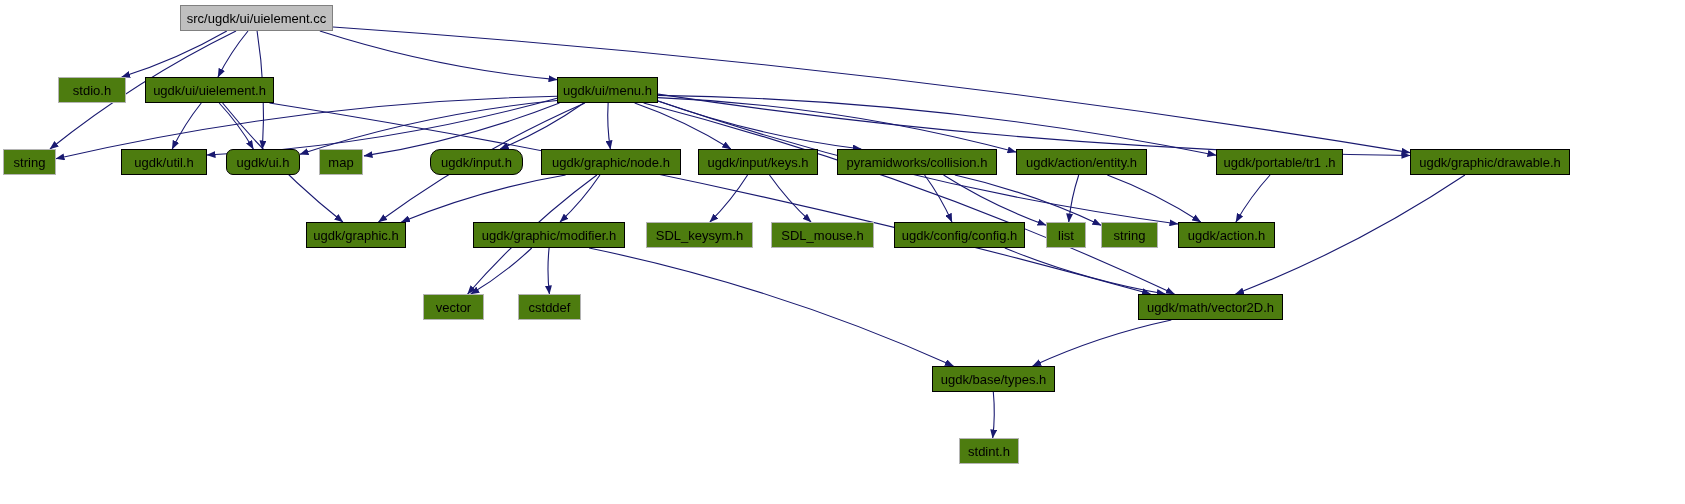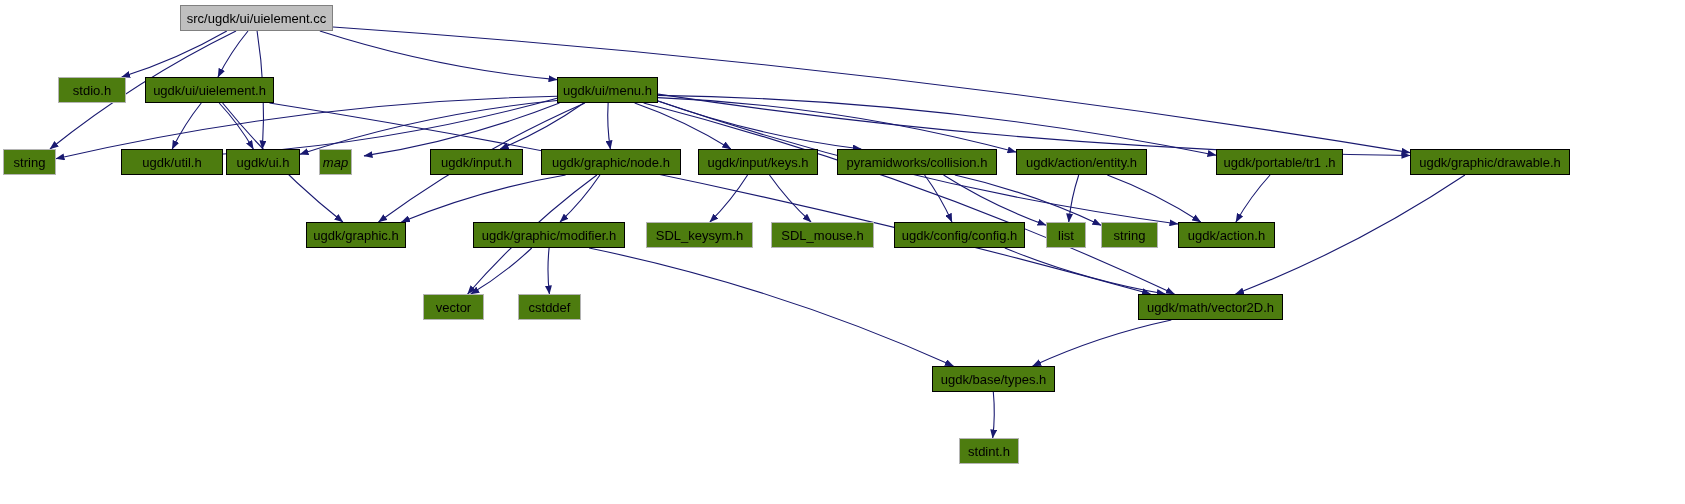--- a/index.html
+++ b/index.html
@@ -122,30 +122,30 @@
       </div>
       <div class="node" style="left: 145px; top: 77px; width: 129px;">
         <span class="node-label">ugdk/ui/uielement.h</span>
       </div>
       <div class="node" style="left: 557px; top: 77px; width: 101px;">
         <span class="node-label">ugdk/ui/menu.h</span>
       </div>
       <div class="node sys" style="left: 3px; top: 149px; width: 53px;">
         <span class="node-label">string</span>
       </div>
-      <div class="node" style="left: 121px; top: 149px; width: 102px;">
+      <div class="node" style="left: 121px; top: 149px; width: 86px;">
         <span class="node-label">ugdk/util.h</span>
       </div>
-      <div class="node" style="left: 226px; top: 149px; width: 74px;">
+      <div class="node" style="left: 226px; top: 149px; width: 74px; border-radius: 7px;">
         <span class="node-label">ugdk/ui.h</span>
       </div>
-      <div class="node sys" style="left: 319px; top: 149px; width: 33px; font-style: italic;">
+      <div class="node sys" style="left: 319px; top: 149px; width: 44px;">
         <span class="node-label">map</span>
       </div>
-      <div class="node" style="left: 430px; top: 149px; width: 93px;">
+      <div class="node" style="left: 430px; top: 149px; width: 93px; border-radius: 10px;">
         <span class="node-label">ugdk/input.h</span>
       </div>
       <div class="node" style="left: 541px; top: 149px; width: 140px;">
         <span class="node-label">ugdk/graphic/node.h</span>
       </div>
       <div class="node" style="left: 698px; top: 149px; width: 120px;">
         <span class="node-label">ugdk/input/keys.h</span>
       </div>
       <div class="node" style="left: 837px; top: 149px; width: 160px;">
         <span class="node-label">pyramidworks/collision.h</span>

